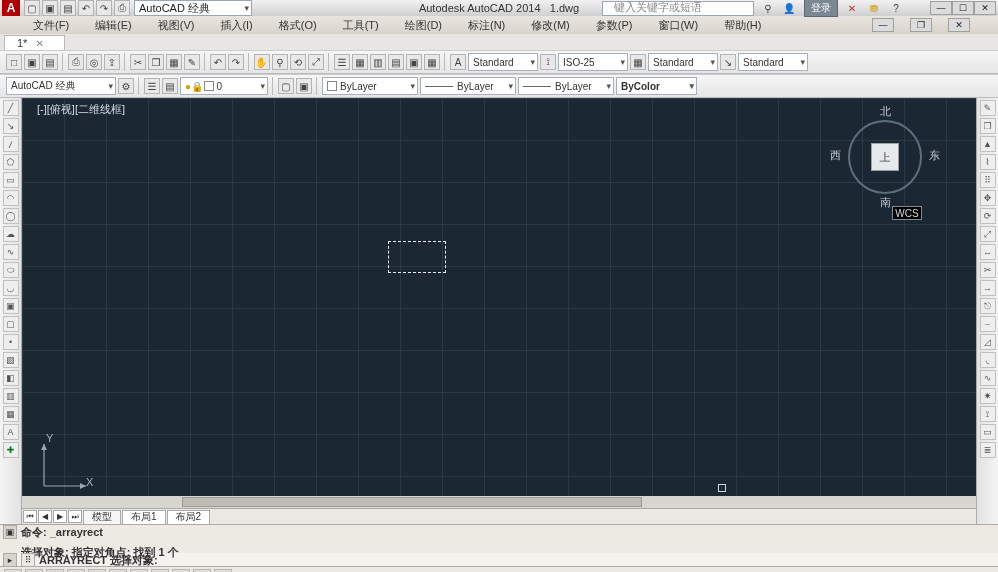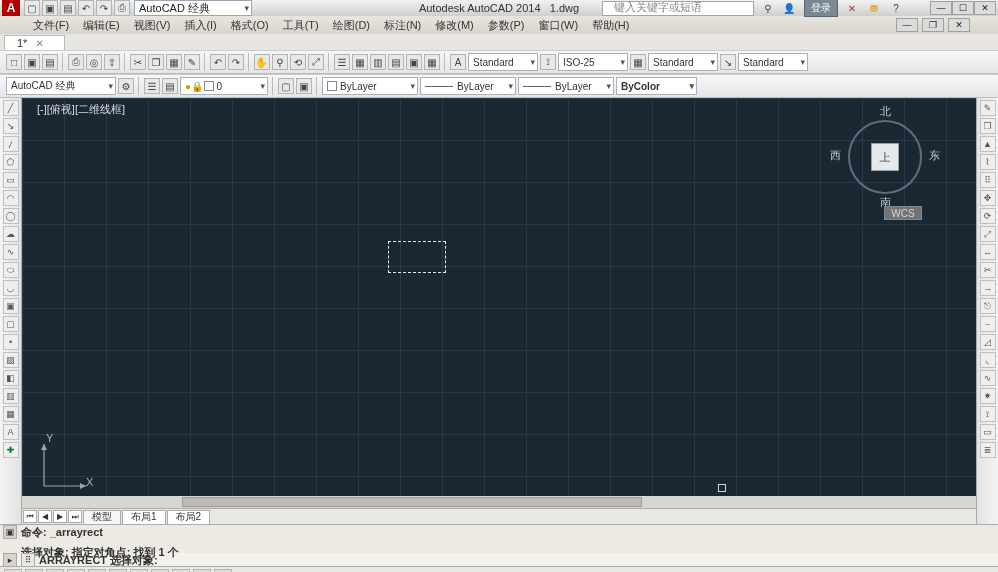--- a/index.html
+++ b/index.html
@@ -9,21 +9,21 @@
 .qat { display:flex; gap:2px; align-items:center; }
 .qat .ico, .ico { width:16px; height:16px; background:#e8e8e8; border:1px solid #b4b4b4; display:flex; align-items:center; justify-content:center; font-size:10px; color:#444; }
 .ws-sel { width:118px; height:16px; background:#fff; border:1px solid #9aa7b2; display:flex; align-items:center; padding:0 4px; font-size:11px; margin-left:4px; position:relative;}
 .ws-sel:after, .dd:after { content:"▾"; position:absolute; right:2px; font-size:9px; color:#555;}
 .title-center { position:absolute; left:50%; transform:translateX(-50%); font-size:11px; color:#333; }
 .search { position:absolute; left:602px; width:152px; height:15px; background:#fff; border:1px solid #9aa7b2; font-size:11px; color:#888; padding:0 11px; display:flex; align-items:flex-end;}
 .right-ico { position:absolute; right:4px; display:flex; gap:6px; align-items:center;}
 .right-ico .ico { background:transparent; border:none;}
 .winbtns { position:absolute; right:2px; display:flex; gap:0;}
 .winbtn { width:22px; height:14px; border:1px solid #a0a0a0; background:#dcdcdc; font-size:9px; display:flex; align-items:center; justify-content:center;}
-.menubar { height:18px; background:linear-gradient(#e8e5df,#d8d4cc); display:flex; align-items:center; padding:0 28px; gap:4px;}
+.menubar { height:18px; background:linear-gradient(#e8e5df,#d8d4cc); display:flex; align-items:center; padding:0 28px; gap:16px;}
 .menu { padding:1px 5px; font-size:11px; color:#333; }
 .second-title { height:16px; background:#e8e6e2; display:flex; align-items:center; position:relative;}
 .doc-tab { background:#fff; border:1px solid #b8b8b8; border-bottom:none; padding:1px 20px 0 12px; font-size:11px; color:#333; margin-left:4px; height:15px; display:flex; align-items:center;}
 .doc-close { font-size:10px; color:#888; margin-left:8px;}
 .tb-row { height:24px; background:linear-gradient(#f6f6f6,#e6e6e6); border-top:1px solid #ccc; border-bottom:1px solid #bbb; display:flex; align-items:center; padding:0 6px; gap:2px;}
 .sep { width:2px; height:18px; border-left:1px solid #bbb; margin:0 2px;}
 .dd { height:18px; background:#fff; border:1px solid #a8b0bb; display:flex; align-items:center; padding:0 14px 0 4px; font-size:10px; color:#333; position:relative;}
 .sw { width:14px; height:14px; border:1px solid #888; margin-right:3px;}
 .workspace { position:relative; height:426px; background:#666;}
 .left-tools { position:absolute; left:0; top:0; width:22px; height:100%; background:linear-gradient(to right,#f4f4f4,#e2e2e2); border-right:1px solid #aaa; padding-top:2px; display:flex; flex-direction:column; gap:2px; align-items:center;}
@@ -34,21 +34,21 @@
   linear-gradient(#2a3946 1px,transparent 1px),
   linear-gradient(90deg,#2a3946 1px,transparent 1px);
   background-size:42px 42px;}
 .view-label { position:absolute; left:6px; top:4px; color:#d6dde4; font-size:11px;margin-left:9px;}
 .sel-rect { position:absolute; left:366px; top:143px; width:58px; height:32px; border:1.5px dashed #e8eef3;}
 .ucs { position:absolute; left:14px; bottom:28px; color:#a8b4bf; font-size:11px;}
 .viewcube { position:absolute; right:42px; top:10px; width:98px; height:98px; display:flex; align-items:center; justify-content:center;}
 .vc-ring { width:74px; height:74px; border:2px solid #5e6f7c; border-radius:50%; position:absolute;}
 .vc-face { width:28px; height:28px; background:#e4e9ec; border:1px solid #9aa0a4; display:flex; align-items:center; justify-content:center; font-size:11px; color:#444; position:relative; z-index:2;}
 .vc-lbl { position:absolute; color:#c6cdd3; font-size:11px;}
-.wcs { position:absolute; right:54px; top:108px; width:38px; height:14px; background:#737373; color:#cfd7dd; font-size:10px; display:flex; align-items:center; justify-content:center; border:1px solid #7d8a94;}
+.wcs { position:absolute; right:54px; top:108px; width:30px; height:14px; background:#000000; color:#cfd7dd; font-size:10px; display:flex; align-items:center; justify-content:center; border:1px solid #7d8a94;}
 .layout-tabs { position:absolute; left:22px; right:22px; bottom:0; height:16px; background:#eae8e3; border-top:1px solid #aaa; display:flex; align-items:center; font-size:10px; color:#333;}
 .lt-btn { width:14px; height:13px; border:1px solid #aaa; background:#fff; font-size:8px; display:flex; align-items:center; justify-content:center; margin-left:1px;}
 .lt-tab { padding:0 8px; border:1px solid #aaa; border-bottom:none; background:#fff; height:14px; display:flex; align-items:center; margin-left:1px;}
 .lt-tab.active { background:#f6f6f6;}
 .cmd-area { height:42px; background:#edeae4; border-top:1px solid #aaa; font-size:11px; color:#333;}
 .cmd-line { padding:0 3px; display:flex; align-items:center; height:14px;}
 .cmd-chev { width:14px; height:14px; background:#d8d4cc; border:1px solid #aaa; font-size:9px; display:flex; align-items:center; justify-content:center; margin-right:4px;}
 .status { height:20px; background:#eae8e3; border-top:1px solid #aaa; display:flex; align-items:center; padding:0 4px; gap:3px;}
 .sbtn { width:18px; height:16px; background:#dedcd6; border:1px solid #b8b6b0; font-size:9px; color:#555; display:flex; align-items:center; justify-content:center;}
 .cmd-input-text { color:#333;font-weight:bold;}

